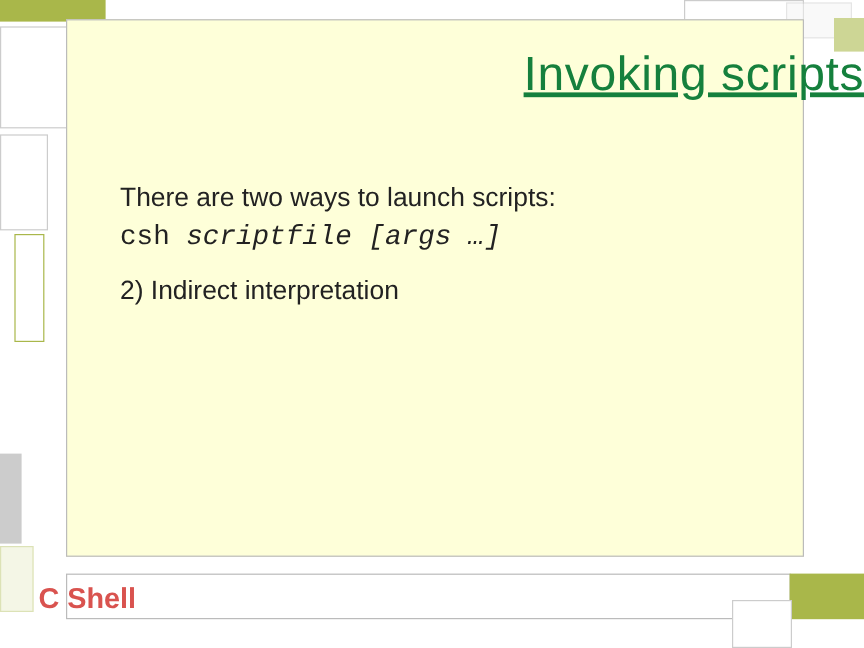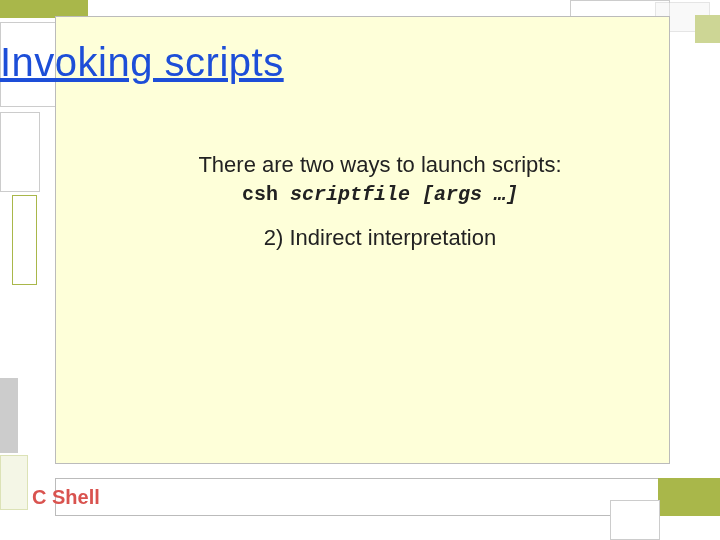--- a/index.html
+++ b/index.html
@@ -1,15 +1,15 @@
 <!DOCTYPE html>
 <html><head>
 <meta charset="utf-8">
 <style>
-  * { margin: 0; padding: 0; box-sizing: border-box; text-align: center; }
+  * { margin: 0; padding: 0; box-sizing: border-box; }
   body {
     width: 720px;
     height: 540px;
     background: #fff;
     font-family: Arial, Helvetica, sans-serif;
     position: relative;
     overflow: hidden;
   }
 
   
@@ -34,59 +34,59 @@
     width: 615px;
     height: 448px;
     background: #feffd9;
     border: 1.5px solid #bbb;
   }
 
   .title {
     position: absolute;
     left: 0; right: 0;
     top: 40px;
-    text-align: left;
+    text-align: right;
     font-size: 40px;
     font-weight: normal;
-    color: #1d4ed8;
+    color: #15803d;
     text-decoration: underline;
     letter-spacing: 0.5px;
     font-family: "Trebuchet MS", Arial, sans-serif;
   }
 
   .body {
     position: absolute;
     left: 100px;
     top: 150px;
     width: 560px;
     font-size: 22px;
     line-height: 1.4;
     color: #222;
   }
   .body p { margin: 0; }
-  .mono { font-family: "Courier New", monospace; font-weight: bold; font-size: 20px; }
+  .mono { font-family: "Courier New", monospace; font-weight: normal; font-size: 23px; }
   .mono .ital { font-style: italic; }
   .gap { height: 14px; }
   .underline { text-decoration: underline; }
 
   
   .footer {
     position: absolute;
     left: 55px;
     top: 478px;
     width: 604px;
     height: 38px;
     border: 1.5px solid #bbb;
     background: #fff;
   }
   .footer-label {
     position: absolute;
     left: 32px;
     top: 486px;
-    font-size: 20px;
+    font-size: 24px;
     color: #d9534f;
     font-weight: bold;
     font-family: "Trebuchet MS", Arial, sans-serif;
   }
   .footer-olive-right {
     position: absolute;
     left: 658px;
     top: 478px;
     width: 62px;
     height: 38px;

